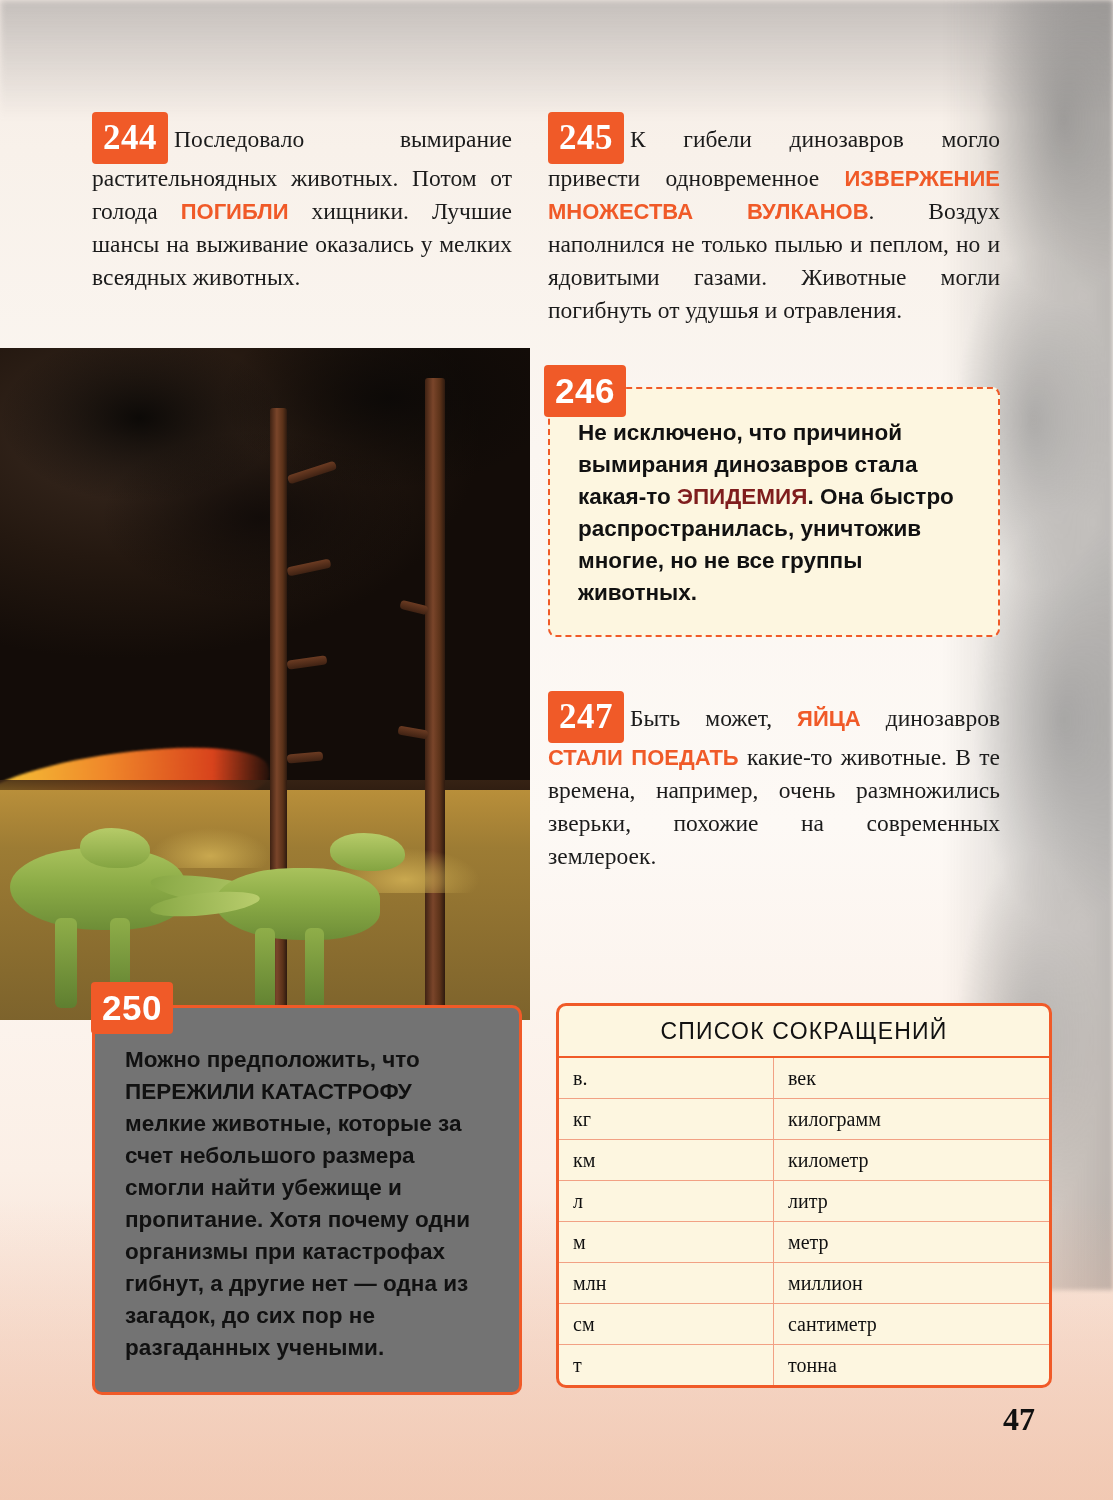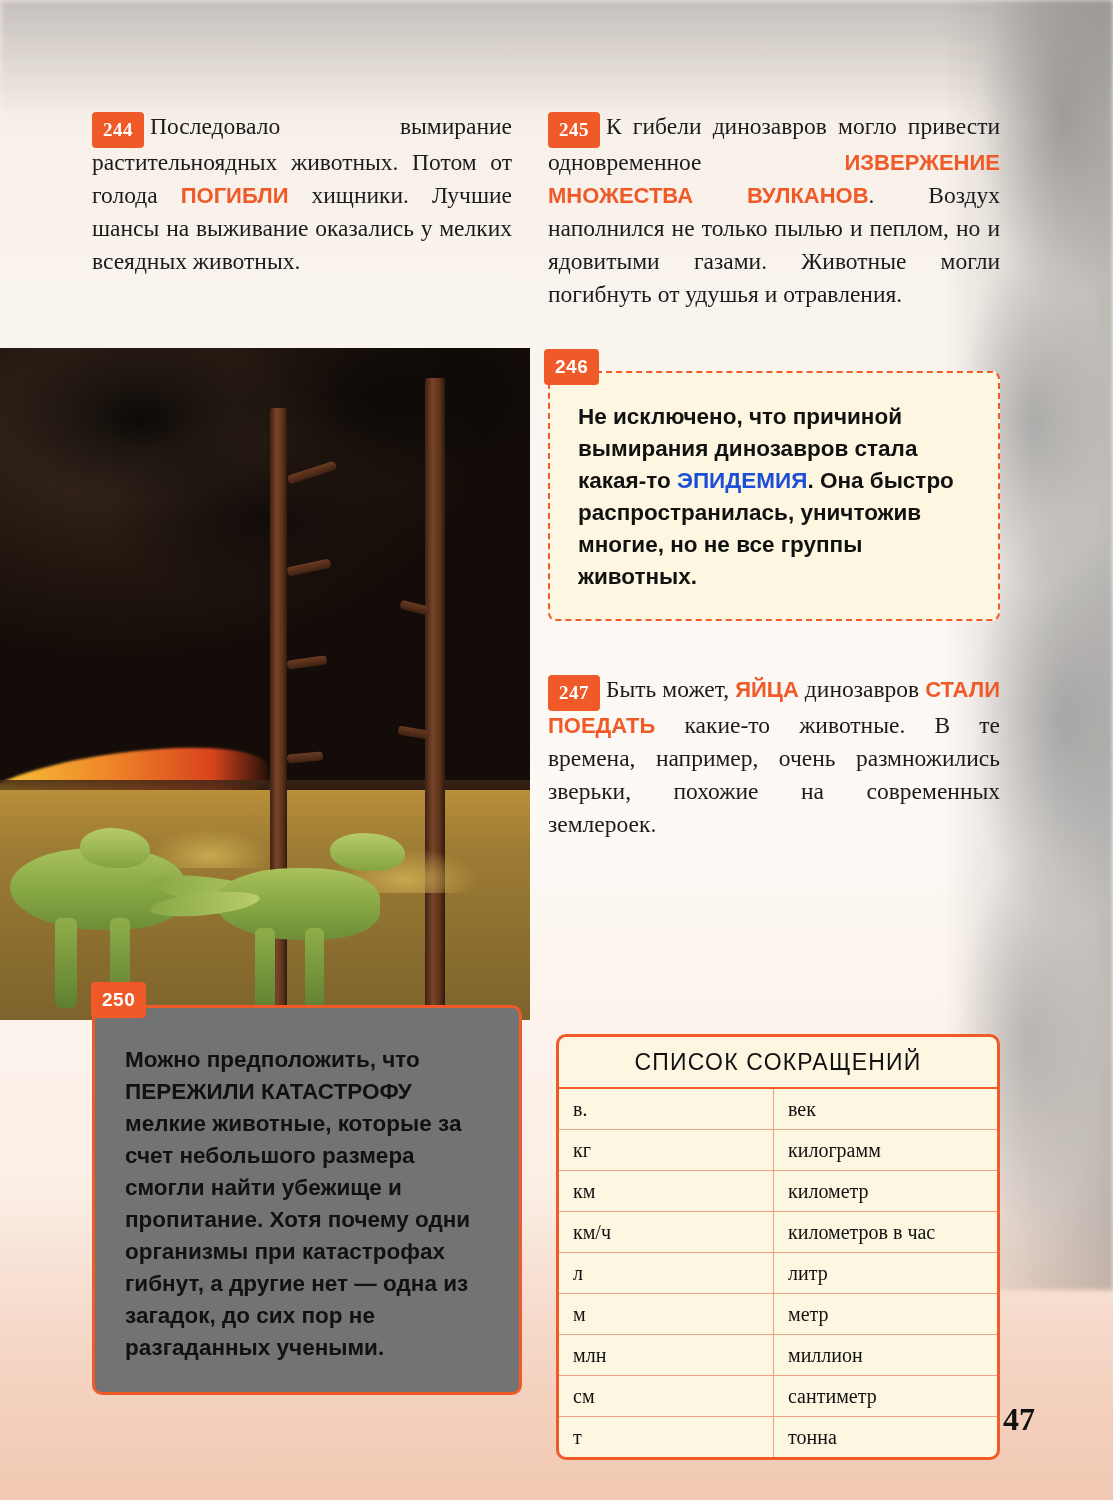--- a/index.html
+++ b/index.html
@@ -73,21 +73,21 @@
     top: 110px;
     width: 452px;
   }
 
   
   .badge {
     display: inline-block;
     background: #f05a28;
     color: #ffffff;
     font-weight: bold;
-    font-size: 19px;
+    font-size: 35px;
     line-height: 1;
     padding: 8px 11px 9px 11px;
     border-radius: 4px;
     letter-spacing: .5px;
     position: relative;
     top: 2px;
     margin-right: 6px;
   }
 
   
@@ -120,21 +120,21 @@
     top: -24px;
   }
   .callout-text {
     font-family: "Liberation Sans", sans-serif;
     font-weight: bold;
     font-size: 22.5px;
     line-height: 32px;
     color: #111111;
   }
   .callout-text .hl {
-    color: #1d4ed8;
+    color: #7f1d1d;
   }
 
   
   .callout-solid {
     position: absolute;
     left: 92px;
     top: 1005px;
     width: 430px;
     background: #737373;
     border: 3px solid #f05a28;
@@ -146,27 +146,26 @@
     position: absolute;
     left: -4px;
     top: -26px;
   }
 
   
   .abbr-box {
     position: absolute;
     left: 556px;
     top: 1003px;
-    width: 444px;
+    width: 496px;
     background: #fdf6e0;
     border: 3px solid #f05a28;
     border-radius: 10px;
     box-sizing: border-box;
     overflow: hidden;
-    margin-top: 31px;
   }
   .abbr-title {
     text-align: center;
     font-family: "Liberation Sans", sans-serif;
     font-size: 23px;
     letter-spacing: 1.2px;
     color: #111;
     padding: 12px 0 11px 0;
     border-bottom: 2px solid #f05a28;
   }
@@ -383,24 +382,20 @@
       </tr>
       <tr>
         <td class="short">кг</td>
         <td>килограмм</td>
       </tr>
       <tr>
         <td class="short">км</td>
         <td>километр</td>
       </tr>
       <tr>
-        <td class="short">км/ч</td>
-        <td>километров в час</td>
-      </tr>
-      <tr>
         <td class="short">л</td>
         <td>литр</td>
       </tr>
       <tr>
         <td class="short">м</td>
         <td>метр</td>
       </tr>
       <tr>
         <td class="short">млн</td>
         <td>миллион</td>

